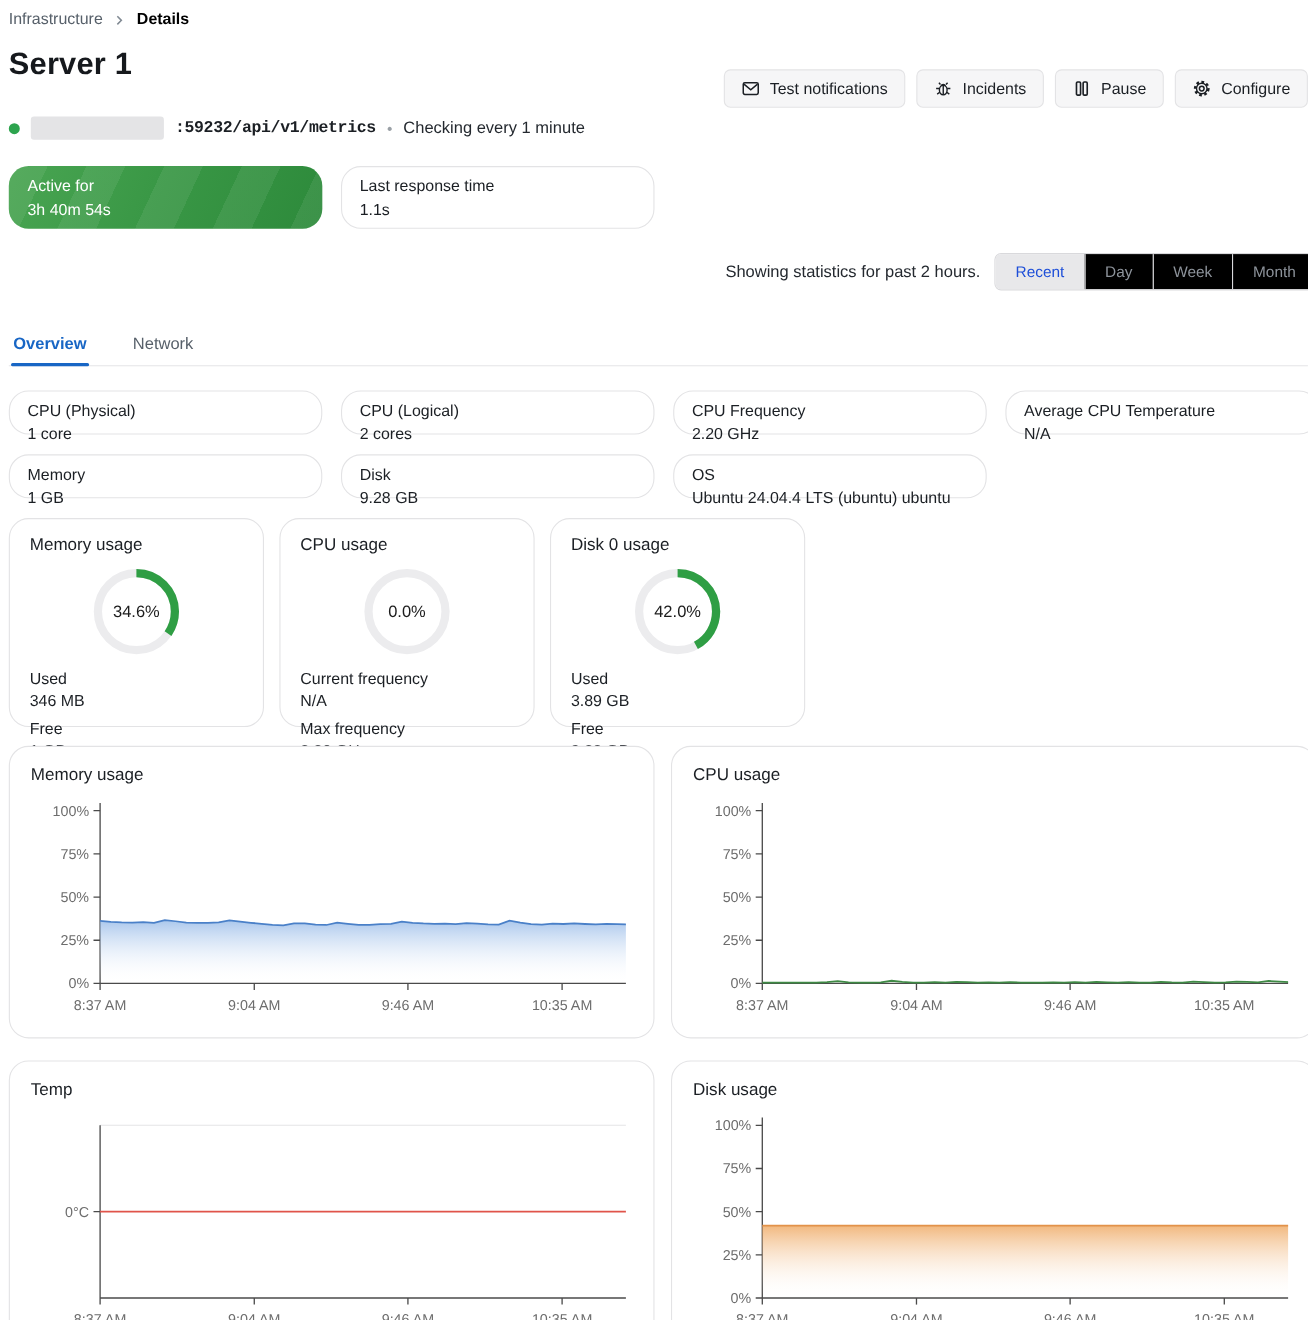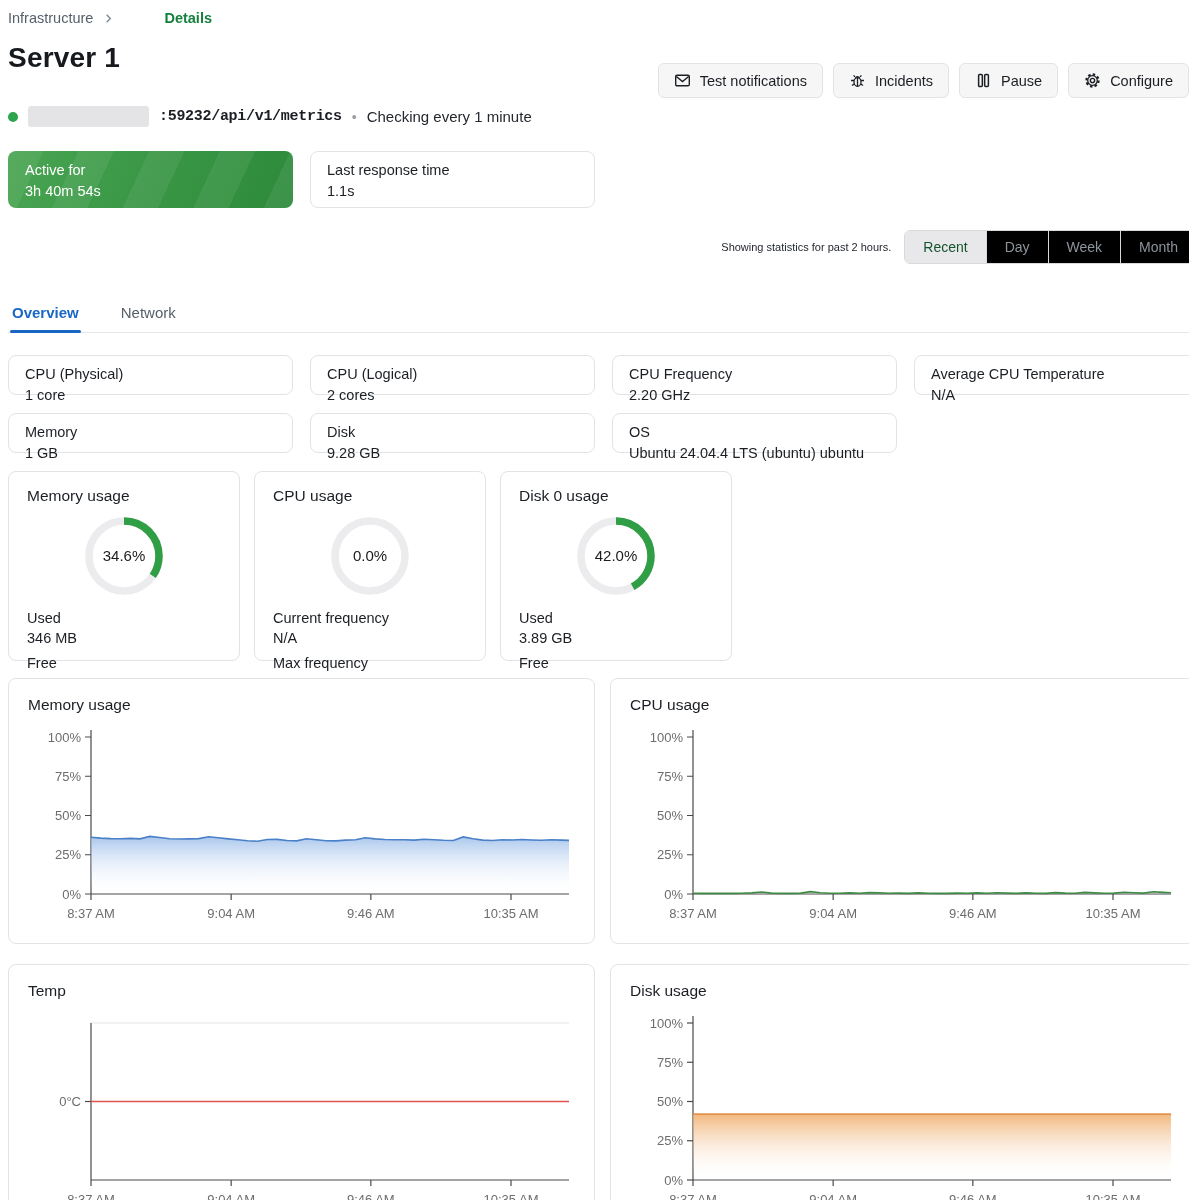--- a/index.html
+++ b/index.html
@@ -6,57 +6,57 @@
   html,body { margin:0; padding:0; }
   body {
     width:1189px; height:1200px; overflow:hidden; background:#fff;
     font-family:"Liberation Sans","DejaVu Sans",sans-serif; color:#1b1f24;
   }
   .page { width:1197px; padding:10px 0 0 8px; }
 
   
   .breadcrumb { display:flex; align-items:center; gap:10px; font-size:14.5px; color:#57606a; }
   .breadcrumb .crumb { cursor:pointer; }
-  .breadcrumb .current { color:#15803d; font-weight:700;margin-left:40px; }
+  .breadcrumb .current { color:#000000; font-weight:700; }
 
   
   .header-row { display:flex; justify-content:space-between; align-items:flex-start; margin-top:16px; width:1181px; }
   .page-title { margin:0; font-size:28px; font-weight:600; color:#16191d; letter-spacing:.2px; }
   .actions { display:flex; gap:10px; margin-top:21px; }
   .btn { display:flex; align-items:center; gap:9px; background:#f6f6f7; border:1px solid #e3e3e5;
          border-radius:6px; padding:8px 15px; font-size:14.5px; color:#1b1f24; cursor:pointer; white-space:nowrap; }
   .icon { width:17px; height:17px; display:block; }
 
   
   .status-row { display:flex; align-items:center; gap:10px; margin-top:8px; }
   .status-dot { width:7px; height:7px; border:5px solid #2da44e; border-radius:50%; background:#fff; }
   .redacted { width:121px; height:21px; background:#e4e4e6; border-radius:3px; }
   .mono { font-family:"Liberation Mono","DejaVu Sans Mono",monospace; font-weight:700; font-size:15px; letter-spacing:-.3px; }
   .dot-sep { color:#9aa0a6; font-size:14px; }
   .check-note { font-size:15px; color:#24292f; }
 
   
-  .card { border:1px solid #e3e3e5; border-radius:8px; background:#fff; }
+  .card { border:1px solid #e3e3e5; border-radius:18px; background:#fff; }
   .kv-label, .kv-value { font-size:14.5px; line-height:21px; }
 
   
   .stat-grid { display:grid; grid-template-columns:repeat(4,285px); column-gap:17px; margin-top:24px; }
   .stat-card { padding:8px 16px; height:57px; }
   .stat-card.active { border:none; color:#fff; position:relative; overflow:hidden; padding:9px 17px;
     background:linear-gradient(112deg,#49a552 0%,#3a9846 45%,#2d8a3b 100%); }
   .stat-card.active::after { content:""; position:absolute; inset:0;
     background:repeating-linear-gradient(115deg,rgba(255,255,255,.07) 0 32px,rgba(255,255,255,0) 32px 64px); }
 
   
   .filter-row { display:flex; justify-content:flex-end; align-items:center; gap:13px; margin-top:22px; }
-  .filter-note { font-size:11px; color:#24292f; }
+  .filter-note { font-size:15px; color:#24292f; }
   .segmented { display:flex; border:1px solid #d9d9dc; border-radius:6px; overflow:hidden; }
   .segment { padding:8px 18px; font-size:14px; color:#8d939b; background:#000000; border-left:1px solid #d9d9dc; cursor:pointer; }
   .segment:first-child { border-left:none; }
-  .segment.selected { background:#e8e8ea; color:#14532d; }
+  .segment.selected { background:#e8e8ea; color:#1d4ed8; }
 
   
   .tabs { display:flex; gap:38px; margin-top:20px; border-bottom:1px solid #e7e7e9; width:1181px; padding-left:2px; }
   .tab { padding:8px 2px 11px; font-size:15px; color:#57606a; cursor:pointer; position:relative;margin-top:12px; }
   .tab.active { color:#1866c5; font-weight:700; }
   .tab.active::after { content:""; position:absolute; left:0; right:0; bottom:-1px; height:3px; background:#1866c5; border-radius:2px; }
 
   
   .info-grid { display:grid; grid-template-columns:repeat(4,285px); gap:18px 17px; margin-top:22px; }
   .info-card { padding:8px 16px; height:40px; }

